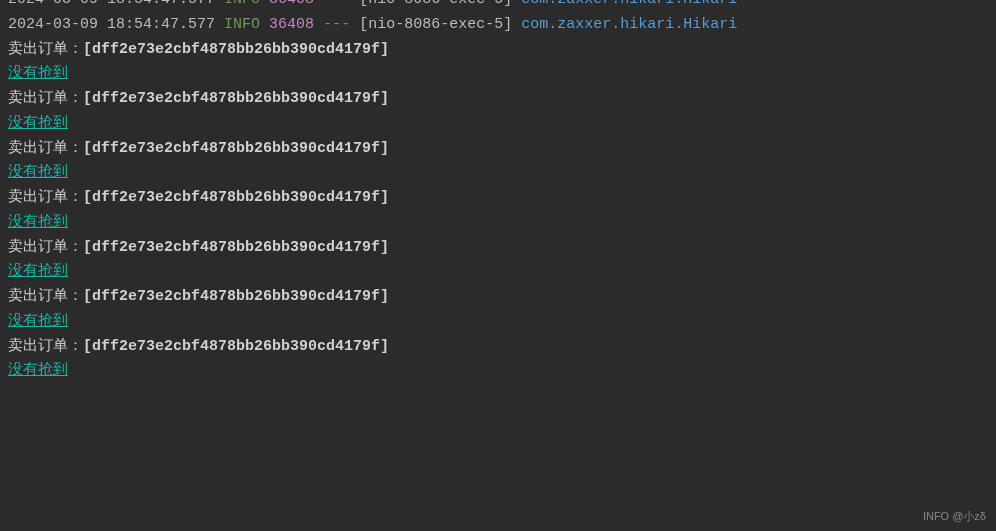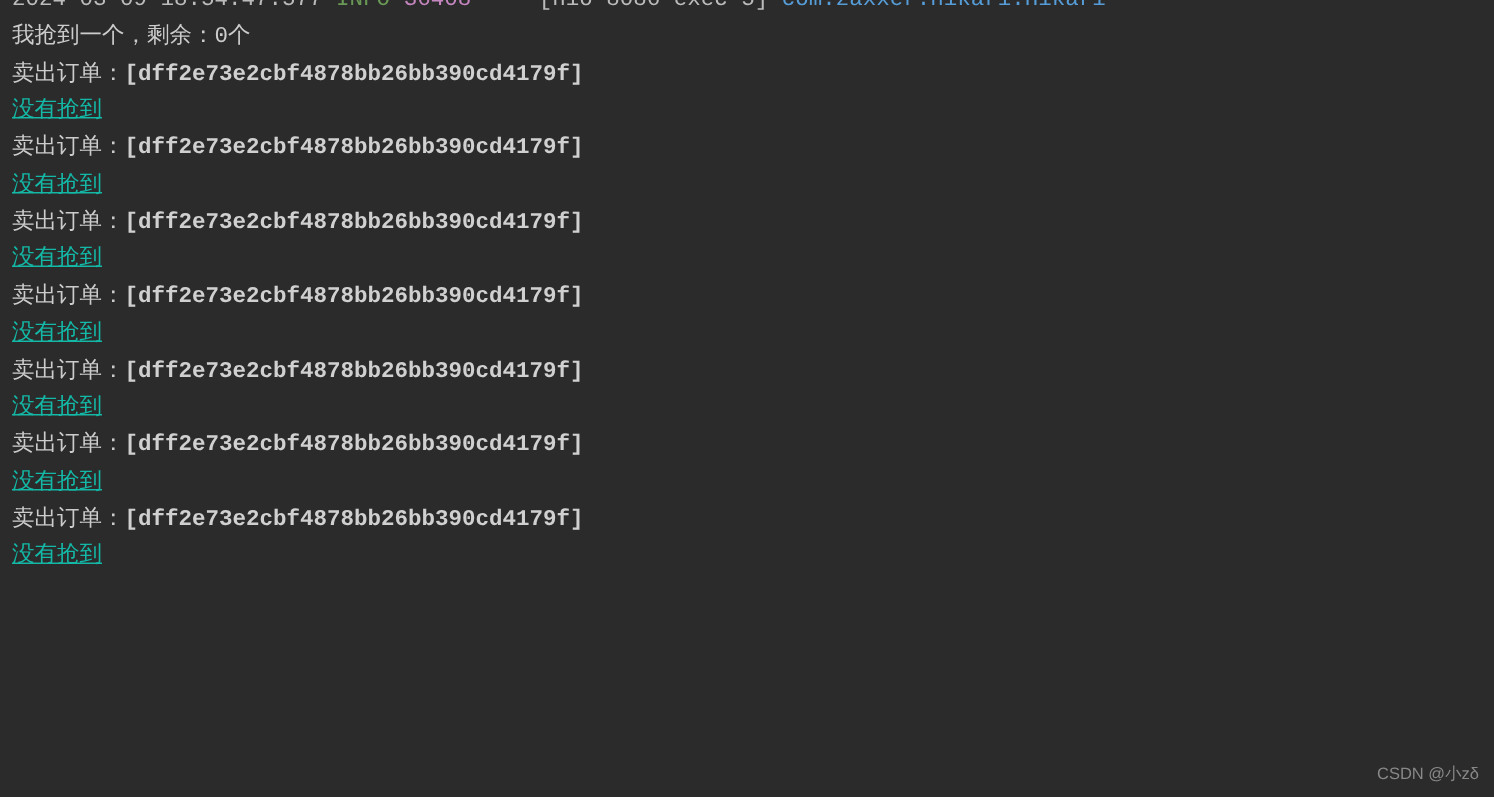--- a/index.html
+++ b/index.html
@@ -71,30 +71,30 @@
     }
     .top-cut {
       margin-top: -12px;
     }
   </style>
 </head>
 <body>
 
 <div id="console">
     <div class="log-line top-cut"><span class="timestamp">2024-03-09 18:54:47.577</span>  <span class="level-info">INFO</span> <span class="pid">36408</span> <span class="dashes">---</span> <span class="thread">[nio-8086-exec-5]</span> <span class="logger">com.zaxxer.hikari.Hikari</span></div>
-    <div class="log-line"><span class="grabbed-line">我抢到一个，剩余：0个</span></div>
+    <div class="log-line"><span class="timestamp">2024-03-09 18:54:47.577</span>  <span class="level-info">INFO</span> <span class="pid">36408</span> <span class="dashes">---</span> <span class="thread">[nio-8086-exec-5]</span> <span class="logger">com.zaxxer.hikari.Hikari</span></div>
     <div class="log-line"><span class="order-label">卖出订单：</span><span class="bracket">[</span><span class="order-id">dff2e73e2cbf4878bb26bb390cd4179f</span><span class="bracket">]</span></div>
     <div class="log-line"><span class="not-grabbed">没有抢到</span></div>
     <div class="log-line"><span class="order-label">卖出订单：</span><span class="bracket">[</span><span class="order-id">dff2e73e2cbf4878bb26bb390cd4179f</span><span class="bracket">]</span></div>
     <div class="log-line"><span class="not-grabbed">没有抢到</span></div>
     <div class="log-line"><span class="order-label">卖出订单：</span><span class="bracket">[</span><span class="order-id">dff2e73e2cbf4878bb26bb390cd4179f</span><span class="bracket">]</span></div>
     <div class="log-line"><span class="not-grabbed">没有抢到</span></div>
     <div class="log-line"><span class="order-label">卖出订单：</span><span class="bracket">[</span><span class="order-id">dff2e73e2cbf4878bb26bb390cd4179f</span><span class="bracket">]</span></div>
     <div class="log-line"><span class="not-grabbed">没有抢到</span></div>
     <div class="log-line"><span class="order-label">卖出订单：</span><span class="bracket">[</span><span class="order-id">dff2e73e2cbf4878bb26bb390cd4179f</span><span class="bracket">]</span></div>
     <div class="log-line"><span class="not-grabbed">没有抢到</span></div>
     <div class="log-line"><span class="order-label">卖出订单：</span><span class="bracket">[</span><span class="order-id">dff2e73e2cbf4878bb26bb390cd4179f</span><span class="bracket">]</span></div>
     <div class="log-line"><span class="not-grabbed">没有抢到</span></div>
     <div class="log-line"><span class="order-label">卖出订单：</span><span class="bracket">[</span><span class="order-id">dff2e73e2cbf4878bb26bb390cd4179f</span><span class="bracket">]</span></div>
     <div class="log-line"><span class="not-grabbed">没有抢到</span></div>
   </div>
 
-<div class="watermark">CSDN @小zδ</div>
+<div class="watermark">INFO @小zδ</div>
 
 </body></html>

